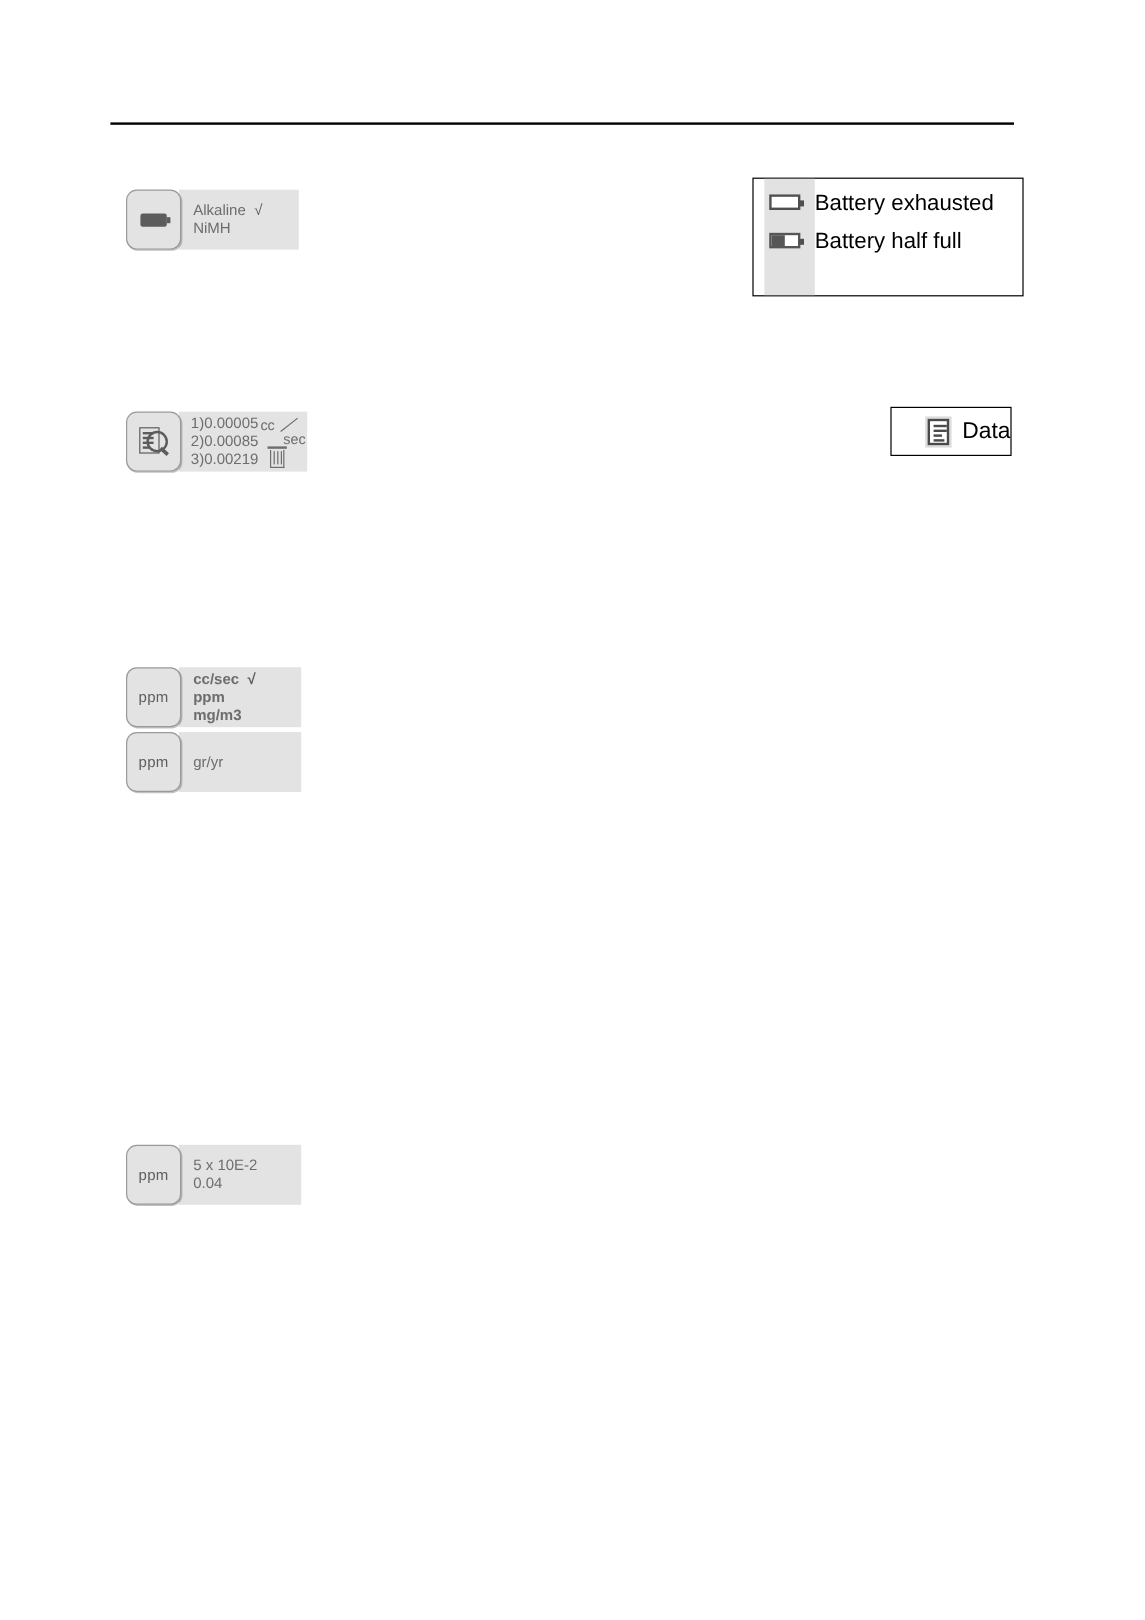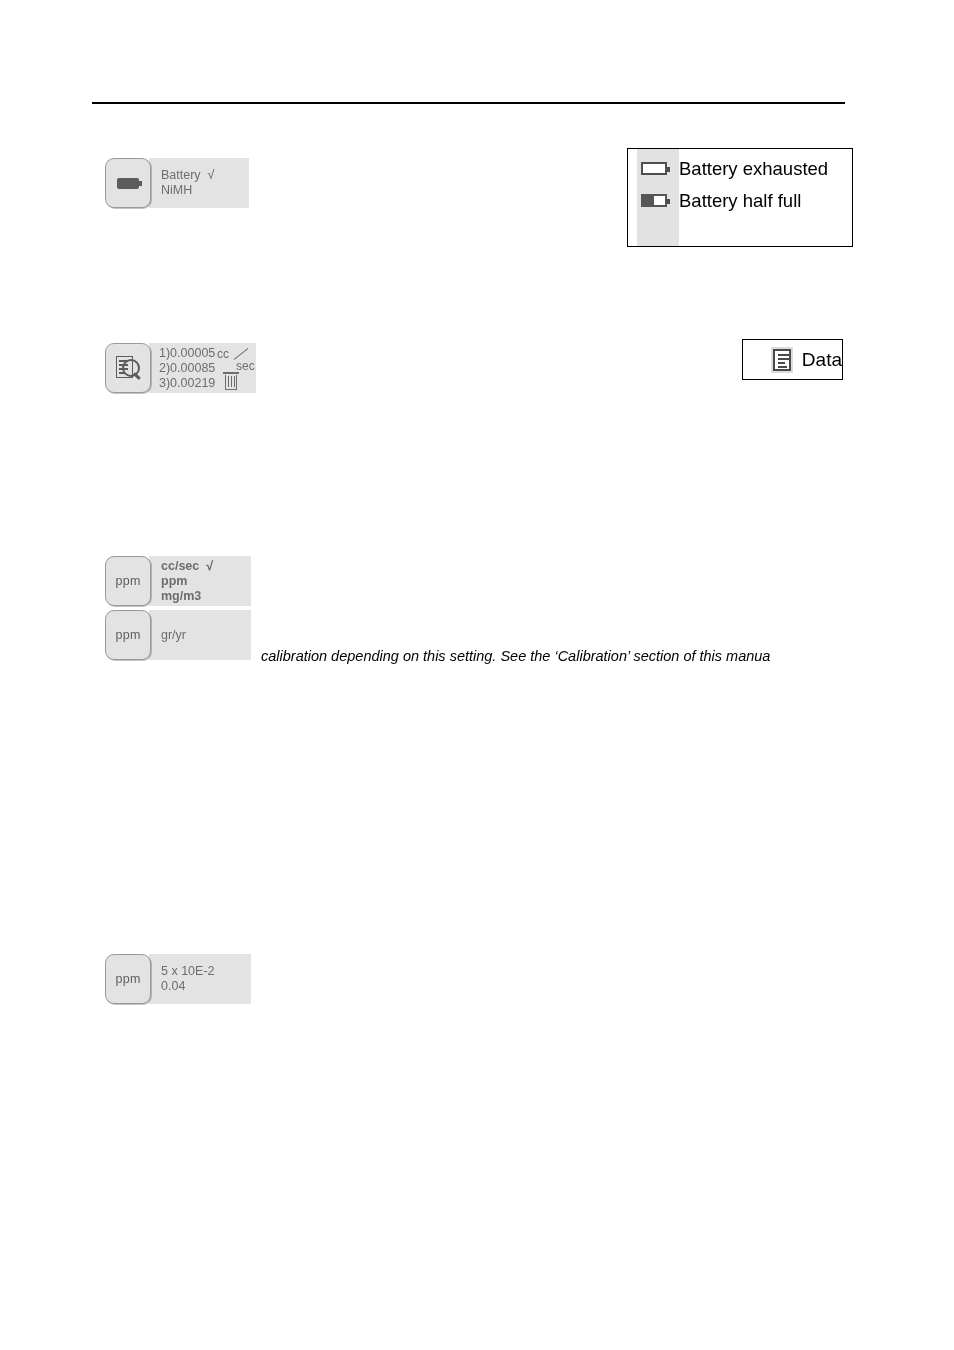--- a/index.html
+++ b/index.html
@@ -316,21 +316,21 @@
 <div class="page">
 
   <div class="top-rule"></div>
 
   <div class="widget" style="left:105px; top:158px;">
     <div class="widget-key">
       <span class="batt-key-glyph"></span>
     </div>
     <div class="widget-screen" style="width:100px; height:50px;">
       <div class="screen-line">
-        <span>Battery</span><span class="check">√</span>
+        <span>Alkaline</span><span class="check">√</span>
       </div>
       <div class="screen-line">NiMH</div>
     </div>
   </div>
 
   <div class="legend-box">
     <div class="legend-strip"></div>
 
     <div class="legend-row" style="top:3px;">
       <div class="icon-cell">
@@ -414,21 +414,20 @@
 
   <div class="widget" style="left:105px; top:610px;">
     <div class="widget-key">
       <span class="widget-key-label">ppm</span>
     </div>
     <div class="widget-screen" style="width:102px; height:50px;">
       <div class="screen-line">gr/yr</div>
     </div>
   </div>
 
-  <div class="caption">calibration depending on this setting. See the ‘Calibration’ section of this manua</div>
 
   <div class="widget" style="left:105px; top:954px;">
     <div class="widget-key">
       <span class="widget-key-label">ppm</span>
     </div>
     <div class="widget-screen" style="width:102px; height:50px;">
       <div class="screen-line">5 x 10E-2</div>
       <div class="screen-line">0.04</div>
     </div>
   </div>

